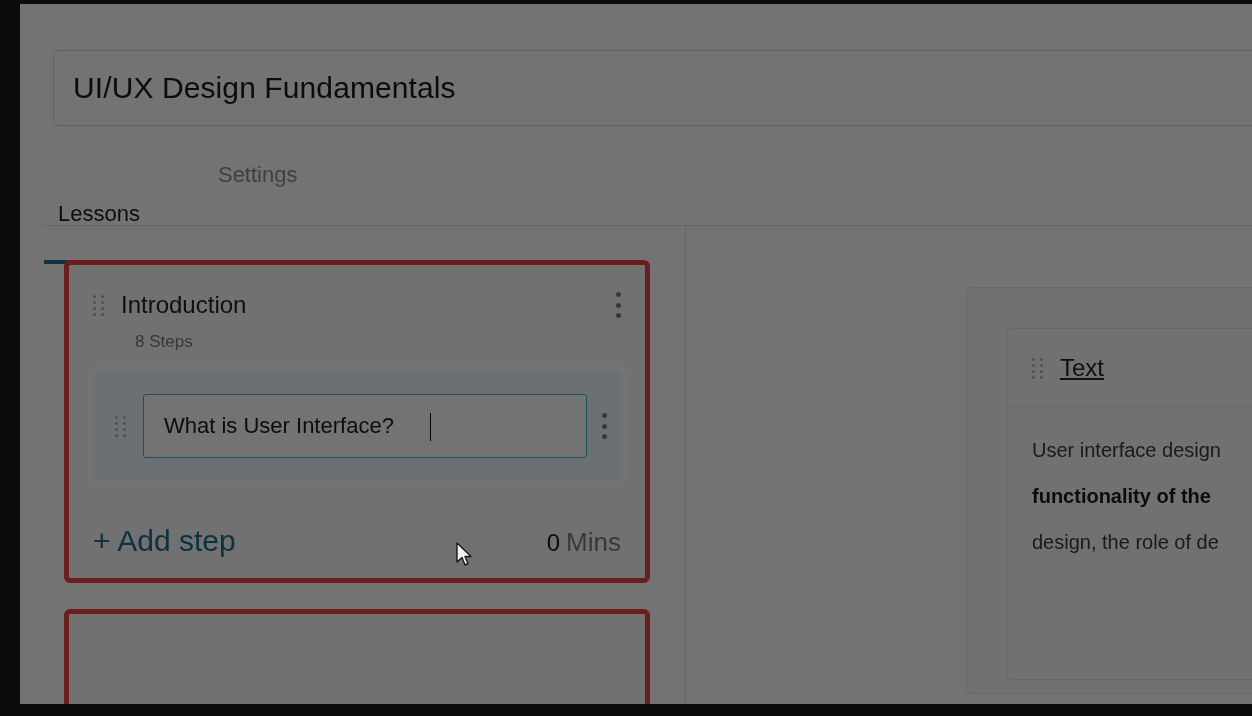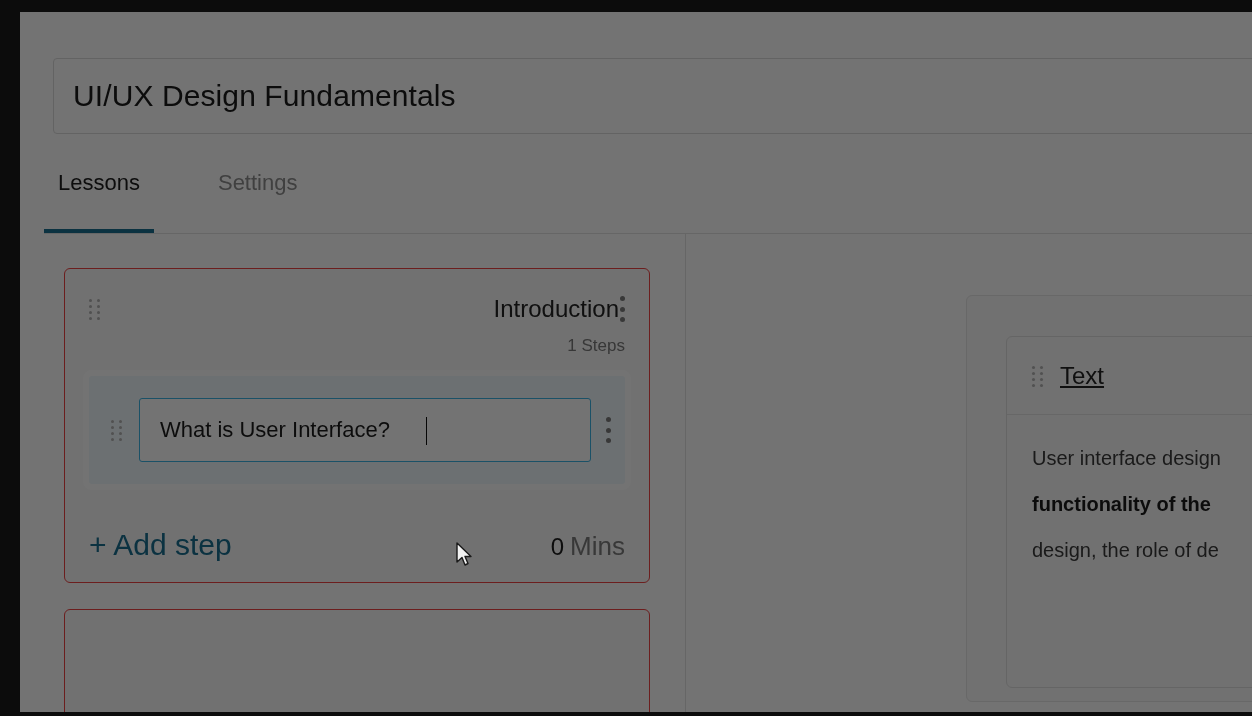--- a/index.html
+++ b/index.html
@@ -18,21 +18,21 @@
     width: 1252px;
     height: 716px;
     background: #0c0c0c;
     overflow: hidden;
   }
 
   
   #viewport {
     position: absolute;
     left: 20px;
-    top: 12px;
+    top: 4px;
     width: 1232px;
     height: 700px;
     background: #ffffff;
     overflow: hidden;
   }
 
   
   #dim-overlay {
     position: absolute;
     inset: 0;
@@ -75,21 +75,21 @@
   }
   .tab {
     position: relative;
     font-size: 22px;
     padding: 6px 14px 0 14px;
     height: 69px;
     color: #8e8e8e;
     cursor: pointer;
     white-space: nowrap;
   }
-  .tab.active { color: #1d1d1d; }
+  .tab.active { color: #1d1d1d; margin-top: 39px; }
   .tab.active::after {
     content: "";
     position: absolute;
     left: 0; right: 0;
     bottom: 0;
     height: 4px;
     background: #1a6f91;
   }
   .tab:nth-child(2) { margin-left: 50px; text-align: right; }
 
@@ -111,26 +111,25 @@
   .pane-right {
     flex: 1;
     position: relative;
     padding: 34px 0 0 0;
   }
 
   
   .lesson-card {
     width: 586px;
     background: #fafafa;
-    border: 1px solid #ef4444;
+    border: 5px solid #ef4444;
     border-radius: 6px;
     padding: 22px 24px 20px 24px;
     margin-bottom: 26px;
     position: relative;
-    text-align: right;
   }
   .lesson-head {
     display: flex;
     align-items: center;
     height: 36px;
   }
   .lesson-title {
     font-size: 24px;
     color: #242424;
     margin-left: 16px;
@@ -320,21 +319,21 @@
                 <i></i>
             </span>
             <span class="lesson-title">Introduction</span>
             <span class="kebab">
               <i></i>
                 <i></i>
                 <i></i>
             </span>
           </div>
 
-          <div class="lesson-steps">1 Steps</div>
+          <div class="lesson-steps">8 Steps</div>
 
           <div class="step-row">
             <span class="drag-handle">
               <i></i>
                 <i></i>
                 <i></i>
                 <i></i>
                 <i></i>
                 <i></i>
                 <i></i>

